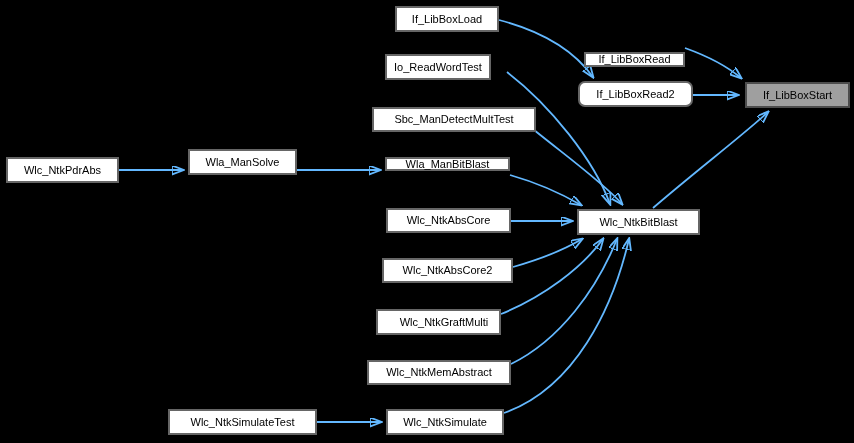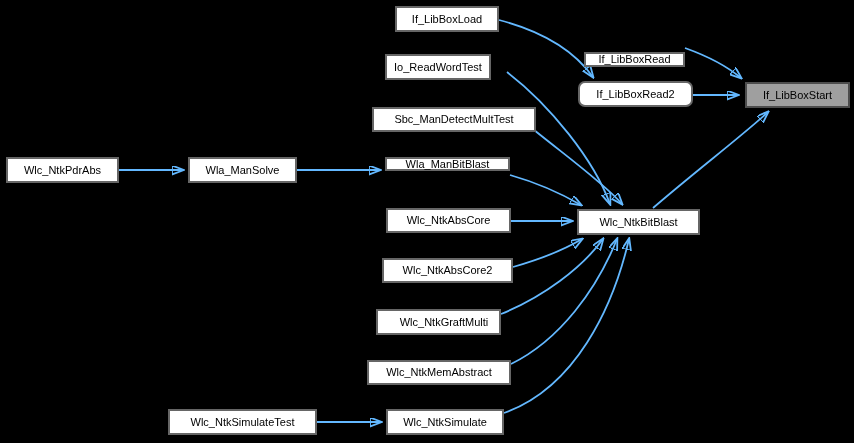--- a/index.html
+++ b/index.html
@@ -88,21 +88,21 @@
   <div class="node" style="left:578px;top:81px;width:115px;height:26px;border-radius:7px;">If_LibBoxRead2</div>
 
   <div class="node highlight" style="left:745px;top:82px;width:105px;height:26px;text-align:right;">If_LibBoxStart</div>
 
   <div class="node" style="left:385px;top:54px;width:106px;height:26px;">Io_ReadWordTest</div>
 
   <div class="node" style="left:372px;top:107px;width:164px;height:25px;">Sbc_ManDetectMultTest</div>
 
   <div class="node" style="left:6px;top:157px;width:113px;height:26px;">Wlc_NtkPdrAbs</div>
 
-  <div class="node" style="left:188px;top:157px;width:109px;height:26px;">Wla_ManSolve</div>
+  <div class="node" style="left:188px;top:149px;width:109px;height:26px;">Wla_ManSolve</div>
 
   <div class="node" style="left:385px;top:157px;width:125px;height:14px;">Wla_ManBitBlast</div>
 
   <div class="node" style="left:386px;top:208px;width:125px;height:25px;">Wlc_NtkAbsCore</div>
 
   <div class="node" style="left:577px;top:209px;width:123px;height:26px;">Wlc_NtkBitBlast</div>
 
   <div class="node" style="left:382px;top:258px;width:131px;height:25px;">Wlc_NtkAbsCore2</div>
 
   <div class="node" style="left:376px;top:309px;width:125px;height:26px;padding-left:11px;">Wlc_NtkGraftMulti</div>

